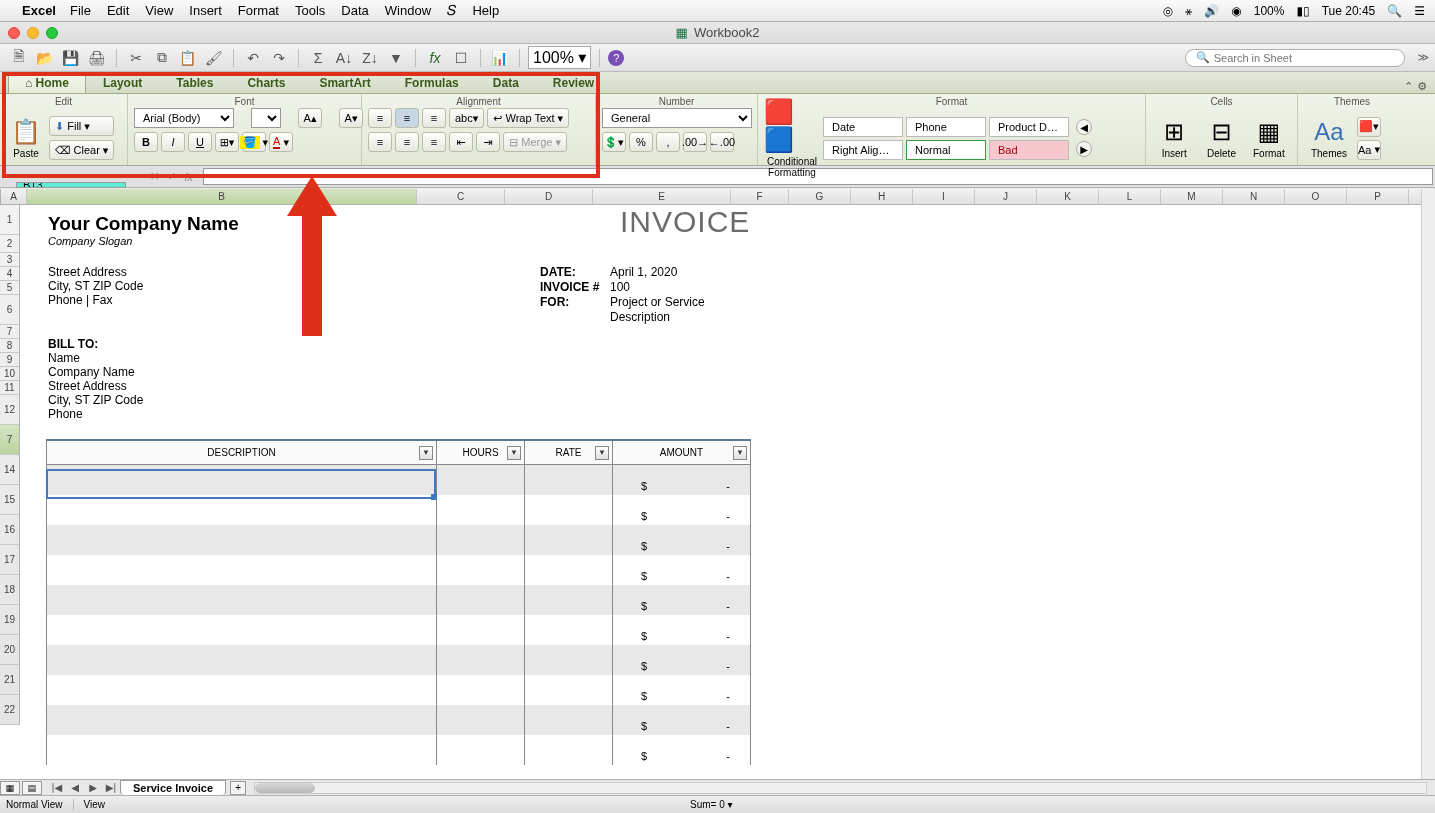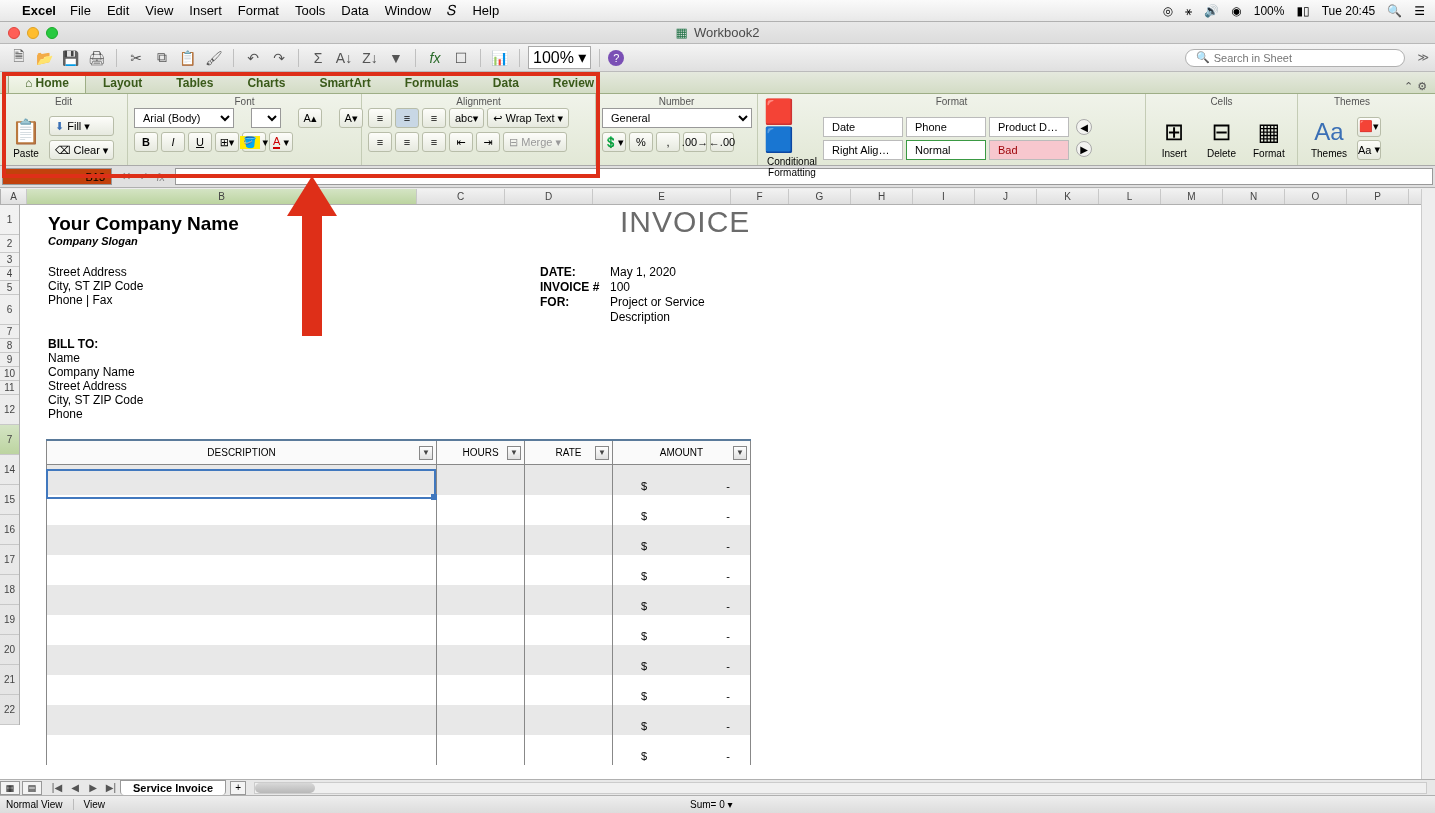--- a/index.html
+++ b/index.html
@@ -53,39 +53,39 @@
 .style-chip.normal { border: 1px solid #3a9943; }
 .style-chip.bad { background: #f7c7ce; color: #9c0006; }
 .scroll-arrow { width: 16px; height: 16px; border: 1px solid #aaa; border-radius: 50%; display: flex; align-items: center; justify-content: center; font-size: 10px; cursor: pointer; background: #f3f3f0; }
 
 
 .highlight-box { position: absolute; border: 4px solid #de2f18; pointer-events: none; z-index: 100; }
 .arrow-ann { position: absolute; z-index: 101; pointer-events: none; }
 
 
 .formula-bar-row { height: 22px; background: #e0e0e0; display: flex; border-bottom: 1px solid #b0b0b0; }
-.name-box { width: 110px; background: #c2410c; border: 1px solid #999; margin: 2px; padding: 2px 6px; font-size: 11px; text-align: right; }
+.name-box { width: 110px; background: #5eead4; border: 1px solid #999; margin: 16px; padding: 2px 6px; font-size: 11px; }
 .fx-btns { display: flex; align-items: center; gap: 8px; padding: 0 8px; color: #888; }
 .formula-input { flex: 1; background: white; border: 1px solid #999; margin: 2px; }
 
 
 .sheet-area { position: absolute; top: 189px; bottom: 34px; left: 0; right: 0; background: white; overflow: hidden; }
 .col-headers { height: 16px; display: flex; background: linear-gradient(#f2f2f2, #e0e0e0); border-bottom: 1px solid #b0b0b0; position: absolute; top: 0; left: 0; right: 0; }
 .corner-cell { width: 20px; border-right: 1px solid #b0b0b0; background: #e8e8e8; }
 .col-h { border-right: 1px solid #c8c8c8; text-align: center; font-size: 10px; color: #444; line-height: 16px; }
 .col-h.active { background: linear-gradient(#d4e4c4, #bcd4a0); }
 .row-headers { position: absolute; top: 16px; left: 0; width: 20px; background: linear-gradient(#f2f2f2, #e4e4e4); border-right: 1px solid #b0b0b0; }
 .row-h { border-bottom: 1px solid #c8c8c8; text-align: center; font-size: 10px; color: #444; display: flex; align-items: center; justify-content: center; }
 .row-h.active { background: linear-gradient(#d4e4c4, #bcd4a0); }
 .grid-content { position: absolute; top: 16px; left: 20px; right: 0; bottom: 0; }
 
 
 .invoice-wrap { position: absolute; left: 28px; top: 8px; font-size: 12px; color: #000; }
 .company-name { font-size: 19px; font-weight: bold; }
-.slogan { font-size: 11px; font-weight: bold; font-style: italic; }
+.slogan { font-size: 11px; font-weight: normal; font-style: italic; }
 .invoice-title { position: absolute; left: 600px; top: 0px; font-size: 30px; color: #6b6b6b; letter-spacing: 1px; }
 .info-labels { position: absolute; left: 520px; top: 60px; font-size: 12px; font-weight: bold; line-height: 15px; }
 .info-values { position: absolute; left: 590px; top: 60px; font-size: 12px; line-height: 15px; }
 
 
 .inv-table { position: absolute; left: 26px; top: 234px; border-collapse: collapse; }
 .inv-table th { border: 1px solid #888; border-top: 2px solid #5a7a9a; background: #fafafa; font-size: 10px; padding: 6px 4px; text-align: center; position: relative; font-weight: normal; }
 .inv-table td { border-left: 1px solid #888; border-right: 1px solid #888; font-size: 11px; padding: 0; height: 30px; }
 .inv-table tr:nth-child(odd) td { background: #e8e8e8; }
 .inv-table tr:nth-child(even) td { background: #ffffff; }
@@ -415,21 +415,21 @@
       <div>City, ST  ZIP Code</div>
       <div>Phone</div>
     </div>
     <div class="invoice-title">INVOICE</div>
     <div class="info-labels">
       <div>DATE:</div>
       <div>INVOICE #</div>
       <div>FOR:</div>
     </div>
     <div class="info-values">
-      <div>May 1, 2020</div>
+      <div>April 1, 2020</div>
       <div>100</div>
       <div>Project or Service</div>
       <div>Description</div>
     </div>
 
     <table class="inv-table">
       <thead>
         <tr>
           <th class="col-desc"><span>DESCRIPTION</span><span class="filter-arrow">▼</span></th>
           <th class="col-hours"><span>HOURS</span><span class="filter-arrow">▼</span></th>

